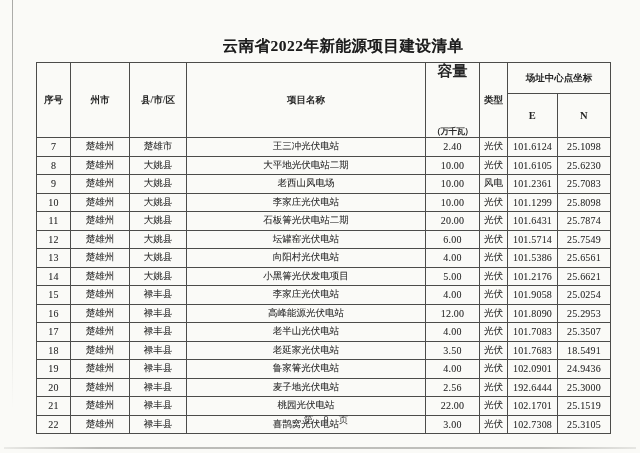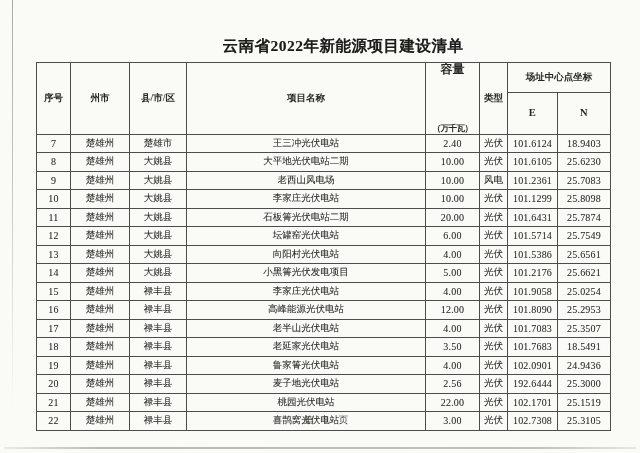--- a/index.html
+++ b/index.html
@@ -69,21 +69,21 @@
     font-size: 9.5px;
     color: #262626;
     line-height: 1.15;
   }
   thead tr.hdr-top { height: 13px; }
   thead tr.hdr-sub { height: 18px; }
   thead th.en-label {
     font-size: 10.5px;
     letter-spacing: 0.5px;
   }
-  .cap-line1 { font-size: 12px; }
+  .cap-line1 { font-size: 15px; }
   .cap-line2 { font-size: 8.5px; letter-spacing: -0.5px; margin-top: 47px; }
   tbody tr { height: 18.5px; }
   tbody td {
     font-size: 10px;
     color: #2e2e2e;
     text-shadow: 0 0 0.4px rgba(0,0,0,0.25);
   }
   td.num { font-size: 10px; letter-spacing: 0.2px; }
   td.cjk { font-size: 9.5px; }
   .page-footer {
@@ -137,21 +137,21 @@
   <tbody id="table-body">
 
   <tr class="">
       <td class="num">7</td>
       <td class="cjk">楚雄州</td>
       <td class="cjk">楚雄市</td>
       <td class="cjk">王三冲光伏电站</td>
       <td class="num">2.40</td>
       <td class="cjk">光伏</td>
       <td class="num">101.6124</td>
-      <td class="num">18.9403</td>
+      <td class="num">25.1098</td>
     </tr>
       <tr class="">
       <td class="num">8</td>
       <td class="cjk">楚雄州</td>
       <td class="cjk">大姚县</td>
       <td class="cjk">大平地光伏电站二期</td>
       <td class="num">10.00</td>
       <td class="cjk">光伏</td>
       <td class="num">101.6105</td>
       <td class="num">25.6230</td>

